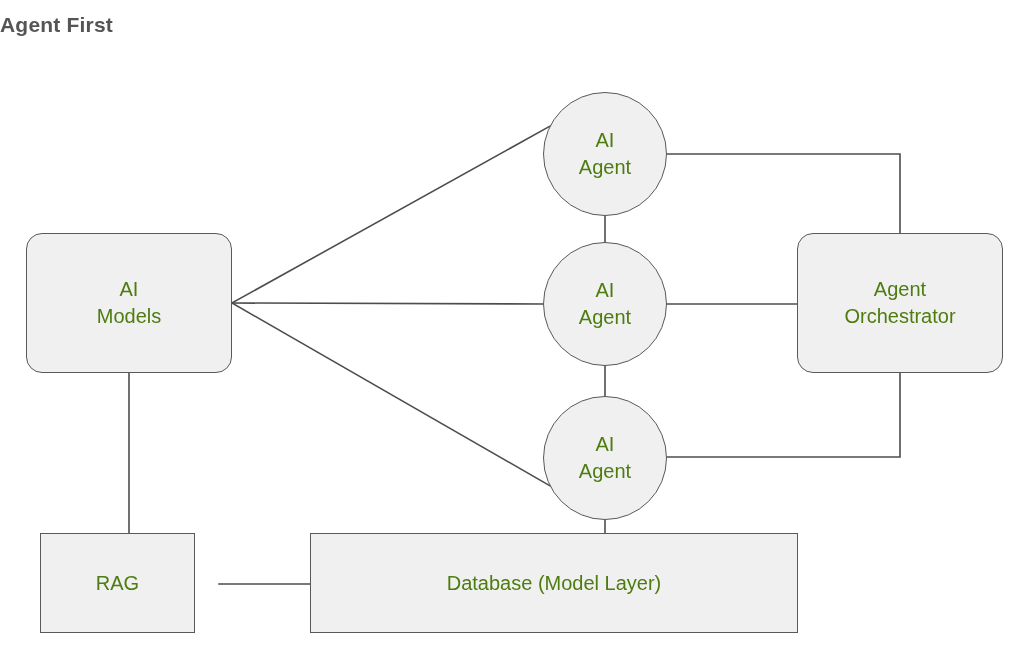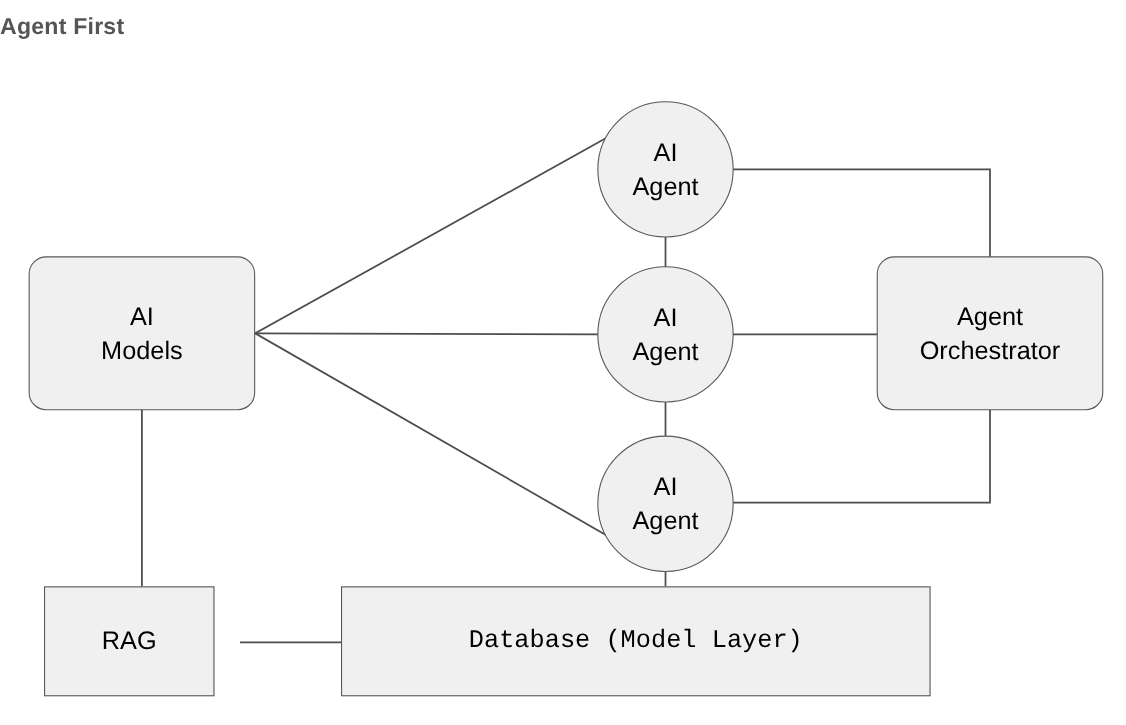--- a/index.html
+++ b/index.html
@@ -35,36 +35,36 @@
   }
   .node {
     position: absolute;
     box-sizing: border-box;
     background: #f0f0f0;
     border: 1.3px solid #595959;
     display: flex;
     align-items: center;
     justify-content: center;
     text-align: center;
-    font-size: 23px;
+    font-size: 20px;
     line-height: 1.35;
-    color: #000000;
+    color: #4d7c0f;
   }
   .node.rounded { border-radius: 16px; }
   .node.circle  { border-radius: 50%; }
   .node .label { display: block; padding: 0 6px; white-space: pre-line; }
 
   
   #node-ai-models        { left: 26px;  top: 233px; width: 206px; height: 140px; }
   #node-agent-orch       { left: 797px; top: 233px; width: 206px; height: 140px; }
   #node-agent-top        { left: 543px; top:  92px; width: 124px; height: 124px; }
   #node-agent-mid        { left: 543px; top: 242px; width: 124px; height: 124px; }
   #node-agent-bot        { left: 543px; top: 396px; width: 124px; height: 124px; }
   #node-rag              { left: 40px;  top: 533px; width: 155px; height: 100px; }
-  #node-database         { left: 310px; top: 533px; width: 536px; height: 100px; font-family: Liberation Mono, monospace; }
+  #node-database         { left: 310px; top: 533px; width: 488px; height: 100px; }
 </style>
 </head>
 <body>
 
 <svg id="canvas" viewBox="0 0 1024 659" xmlns="http://www.w3.org/2000/svg">
   <g fill="none" stroke="#4d4d4d" stroke-width="1.6" stroke-linecap="square">
 
     <path d="M 232 303 L 552 125"></path>
     <path d="M 232 303 L 543 304"></path>
     <path d="M 232 303 L 552 487"></path>

